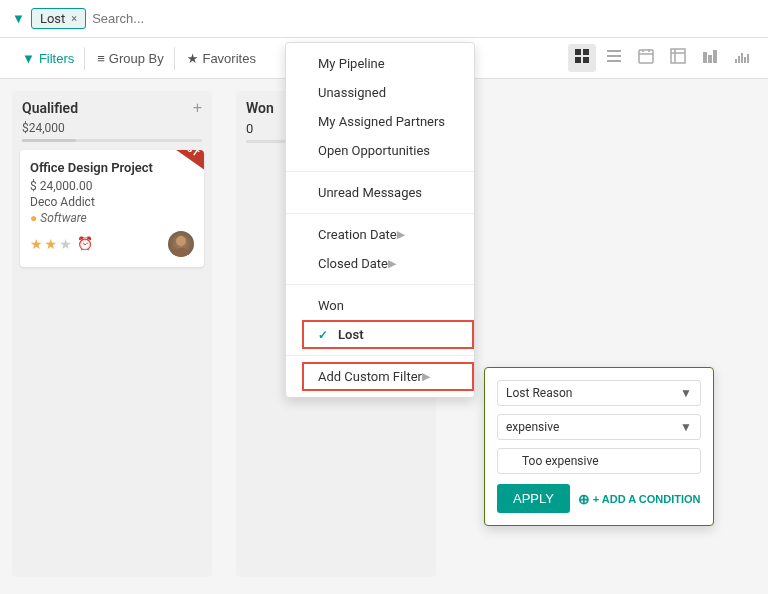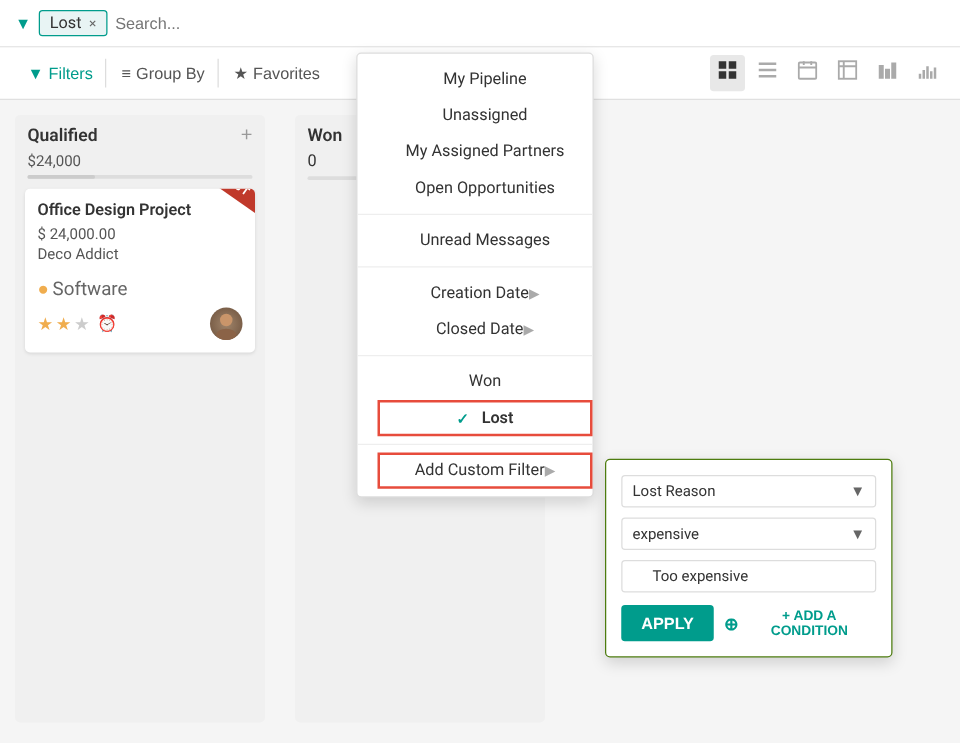--- a/index.html
+++ b/index.html
@@ -87,22 +87,22 @@
       background: #fff;
       margin: 0 8px 8px 8px;
       border-radius: 4px;
       padding: 10px;
       box-shadow: 0 1px 3px rgba(0,0,0,0.1);
       position: relative;
       overflow: hidden;
     }
     .card-title { font-weight: 600; font-size: 13px; color: #333; margin-bottom: 4px; }
     .card-amount { font-size: 12px; color: #555; margin-bottom: 2px; }
-    .card-company { font-size: 12px; color: #555; margin-bottom: 12px; }
-    .card-tag { font-size: 15px; color: #666; }
+    .card-company { font-size: 12px; color: #555; margin-bottom: 2px; }
+    .card-tag { font-size: 12px; color: #666; font-style: italic; }
     .card-tag::before { content: '●'; color: #f0ad4e; margin-right: 3px; }
     .card-footer { display: flex; align-items: center; justify-content: space-between; margin-top: 6px; }
     .card-stars { display: flex; gap: 2px; }
     .star { font-size: 14px; }
     .star.filled { color: #f0ad4e; }
     .star.empty { color: #ccc; }
     .card-avatar {
       width: 26px; height: 26px; border-radius: 50%;
       background: #8B7355; display: flex; align-items: center; justify-content: center;
       font-size: 11px; color: #fff; overflow: hidden;
@@ -136,21 +136,21 @@
       pointer-events: all;
       z-index: 200;
     }
     .dropdown-section { padding: 6px 0; border-bottom: 1px solid #eee; }
     .dropdown-section:last-child { border-bottom: none; }
     .dropdown-item {
       padding: 7px 16px;
       cursor: pointer;
       font-size: 13px;
       color: #333;
-      display: flex; align-items: center; justify-content: center;
+      display: flex; align-items: center; justify-content: flex-start;
       white-space: nowrap;
       margin-left: 16px;
     }
     .dropdown-item .check { color: #009c8c; margin-right: 6px; font-size: 12px; }
     .dropdown-item .arrow { color: #aaa; font-size: 11px; }
     .dropdown-item.highlighted {
       outline: 2px solid #e74c3c;
       outline-offset: -2px;
     }
     .dropdown-item.checked-item { font-weight: 600; }
@@ -177,21 +177,21 @@
     }
     .cf-select .arrow-down { color: #666; }
     .cf-text-val {
       width: 100%; padding: 5px 24px; border: 1px solid #ddd;
       border-radius: 3px; font-size: 12px; color: #333;
       background: #fff;
     }
     .cf-actions { display: flex; align-items: center; gap: 8px; margin-top: 10px; }
     .btn-apply {
       background: #009c8c; color: #fff; border: none; border-radius: 3px;
-      padding: 7px 16px; font-size: 13px; font-weight: 700; cursor: pointer;
+      padding: 7px 16px; font-size: 13px; font-weight: 400; cursor: pointer;
     }
     .btn-add-condition {
       background: transparent; color: #009c8c; border: none;
       font-size: 12px; font-weight: 600; cursor: pointer;
       display: flex; align-items: center; gap: 3px;
     }
 
     
     .add-custom-filter-item {
       outline: 2px solid #e74c3c;

